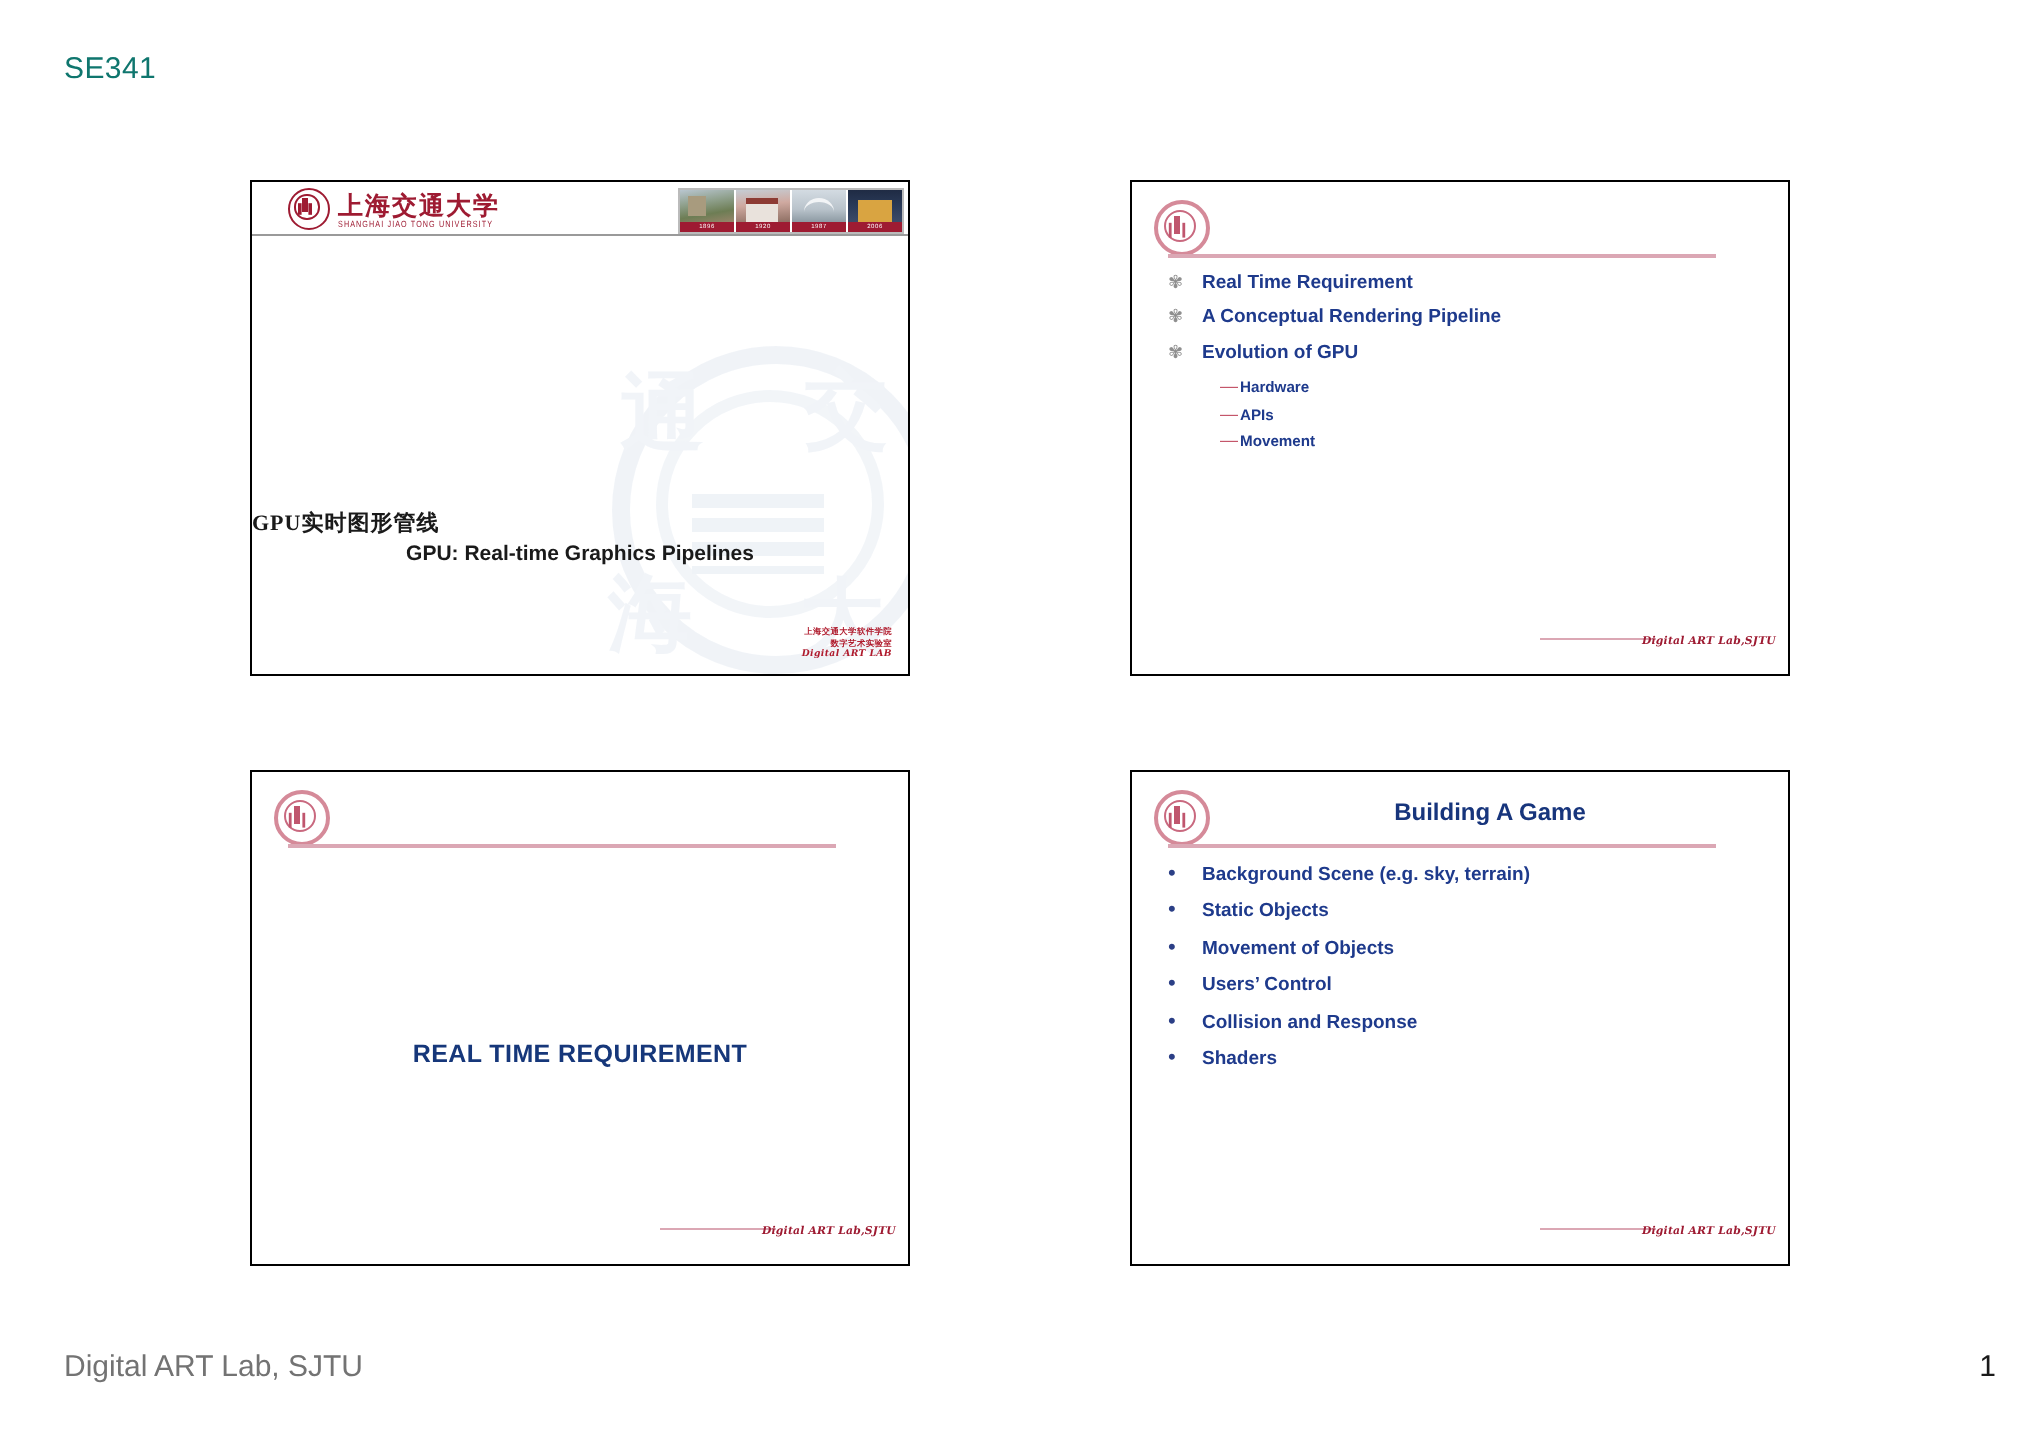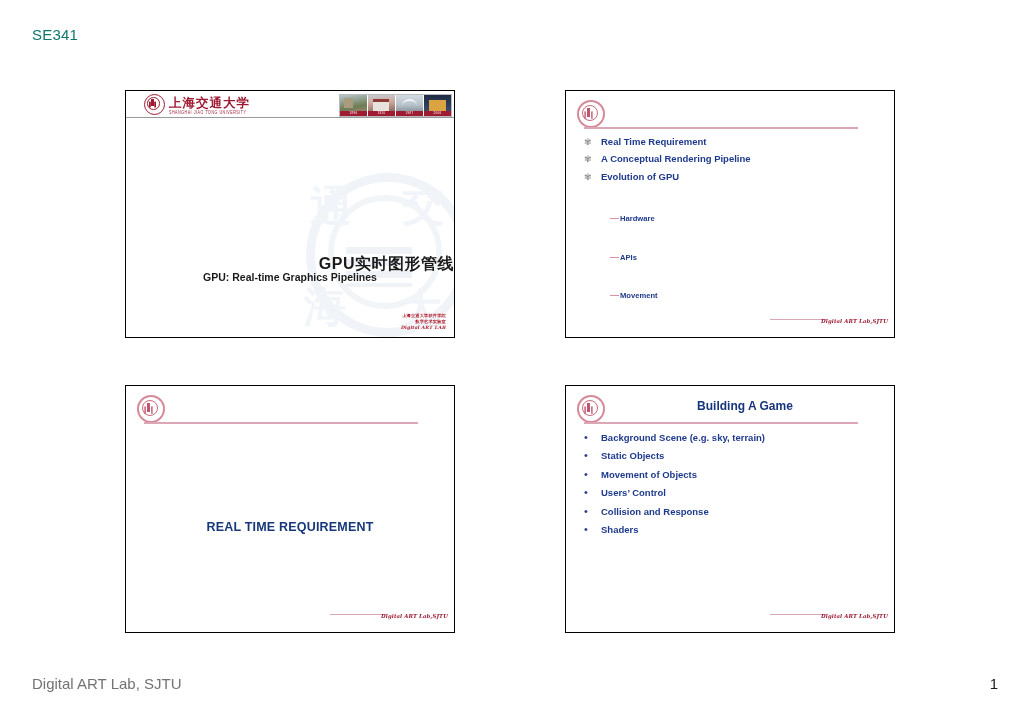--- a/index.html
+++ b/index.html
@@ -202,25 +202,26 @@
     font-family: "DejaVu Serif", "Liberation Serif", serif;
     font-size: 19px;
     font-weight: bold;
     color: #16377a;
     letter-spacing: 3px;
   }
   .subtitle-cn {
     position: absolute;
     left: 0; right: 0;
     top: 163px;
-    text-align: right;
-    font-size: 16px;
+    text-align: left;
+    font-size: 11px;
     font-weight: bold;
     color: #1a1a1a;
     letter-spacing: 0.5px;
+    font-family: Liberation Serif, serif;
   }
   .subtitle-en {
     position: absolute;
     left: 0; right: 0;
     top: 180px;
     text-align: center;
     font-size: 10.5px;
     font-weight: bold;
     color: #1a1a1a;
   }
@@ -327,21 +328,20 @@
     width: 10px;
     flex: none;
     color: #c4566a;
     font-size: 9px;
     line-height: 1;
   }
   .sub-text {
     font-size: 7.6px;
     font-weight: bold;
     color: #1e3a8c;
-    margin-top: 25px;
   }
 
   
   .slide-footer-rule {
     position: absolute;
     left: 204px;
     right: 66px;
     bottom: 17px;
     height: 1.4px;
     background: #dba7b4;

